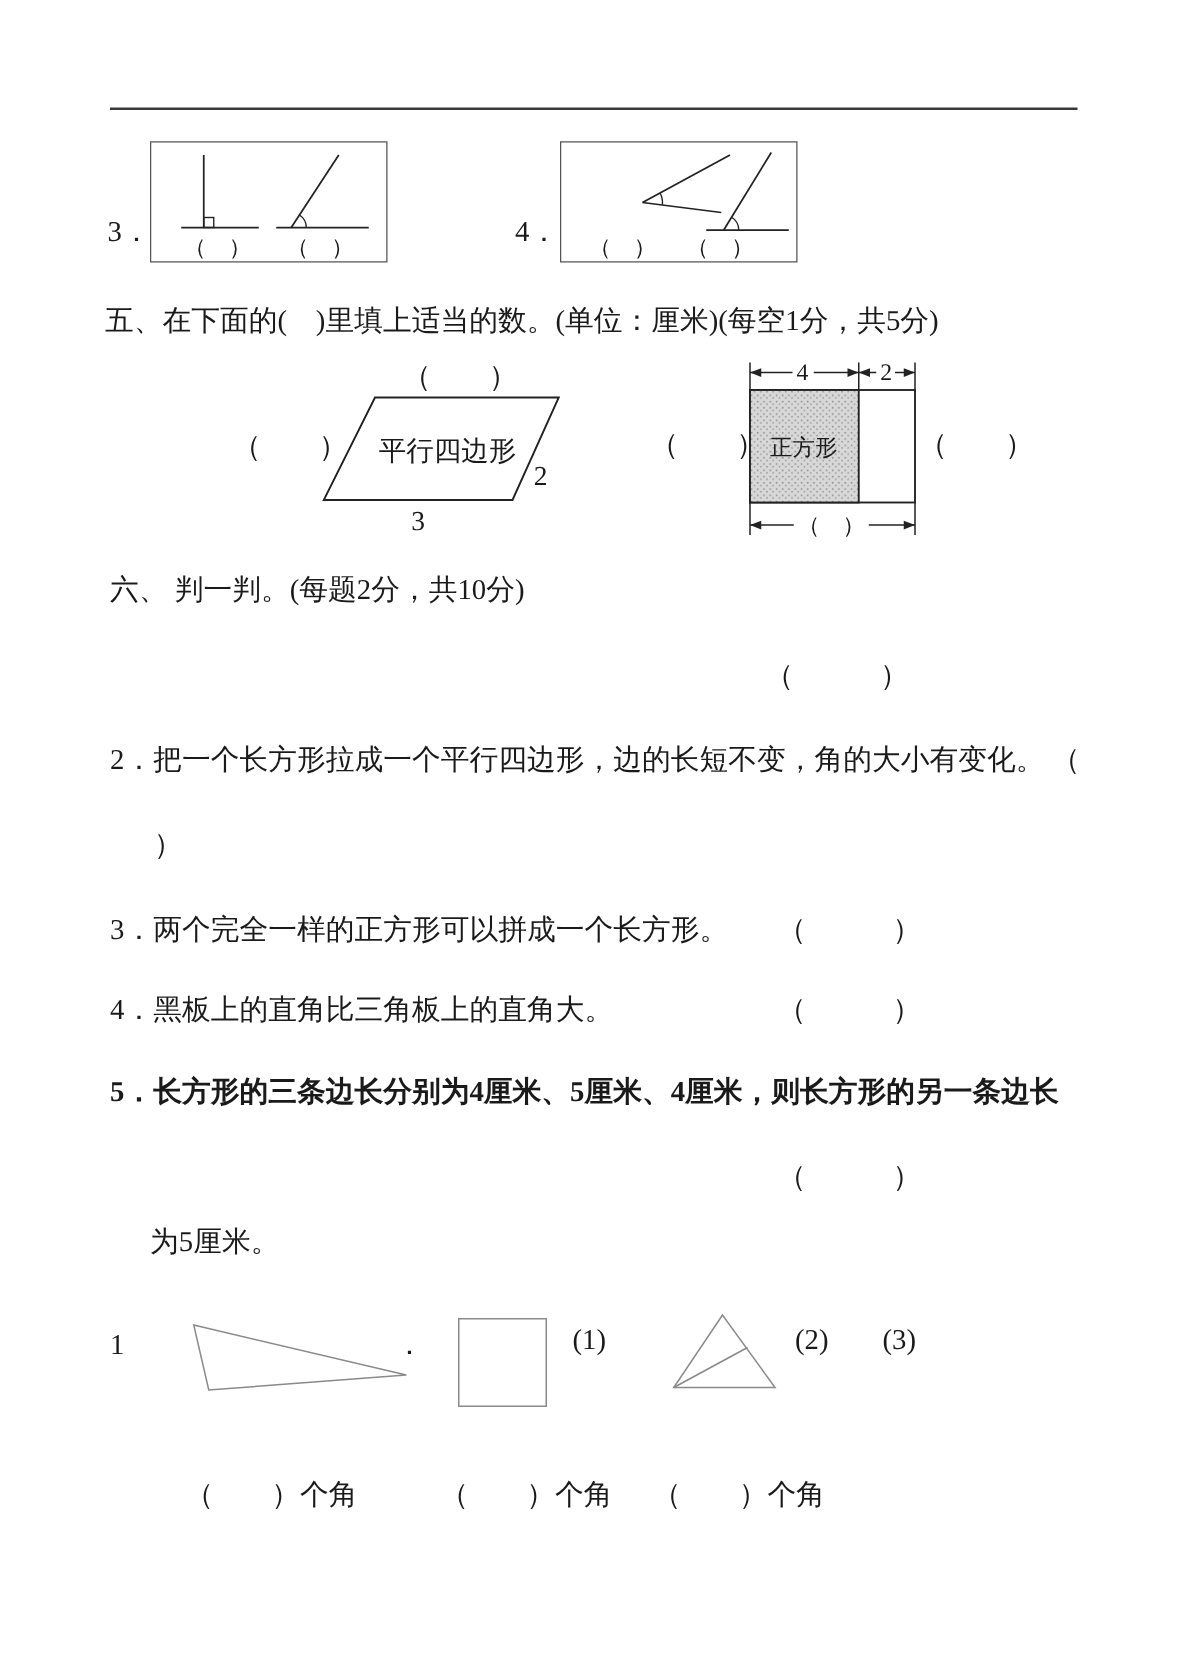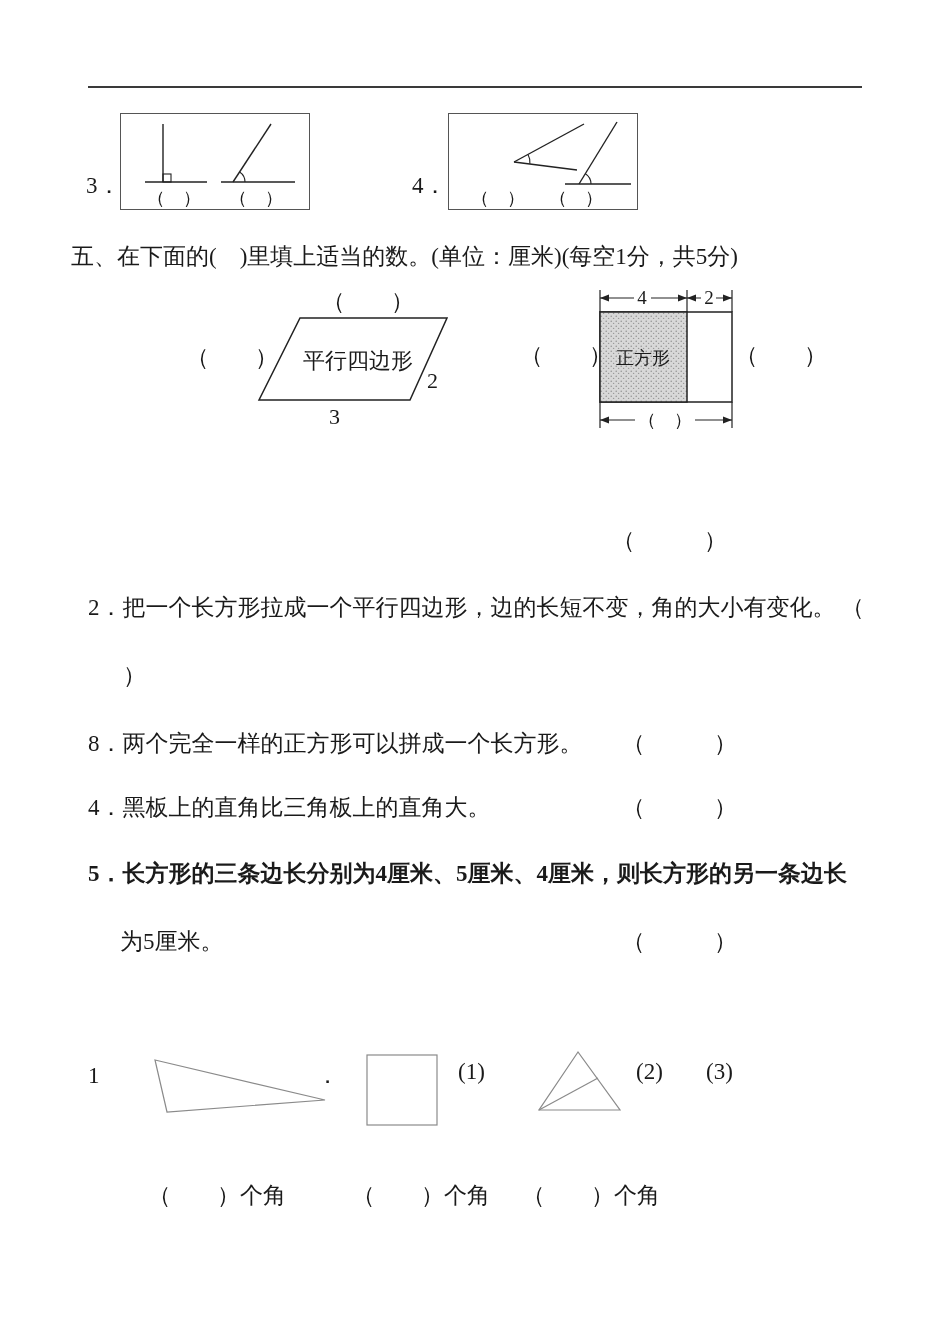--- a/index.html
+++ b/index.html
@@ -45,21 +45,21 @@
       <path d="M 79 40.4 A 16 16 0 0 1 80.9 49.8" fill="none" stroke="#222" stroke-width="1.1"></path>
 
       <line x1="168" y1="8" x2="130" y2="70" stroke="#222" stroke-width="1.4"></line>
       <line x1="116" y1="70" x2="182" y2="70" stroke="#222" stroke-width="1.4"></line>
       <path d="M 142 70 A 12 12 0 0 0 136.3 59.8" fill="none" stroke="#222" stroke-width="1.1"></path>
       <text x="22" y="90" font-size="18">（　）</text>
       <text x="100" y="90" font-size="18">（　）</text>
     </svg>
   </div>
 
-  <div class="t" style="left:71px;top:243px;">五、在下面的(　)里填上适当的数。(单位：厘米)(每空1分，共5分)</div>
+  <div class="t" style="left:84px;top:243px;">五、在下面的(　)里填上适当的数。(单位：厘米)(每空1分，共5分)</div>
 
   <div class="t" style="left:322px;top:288px;">（　　）</div>
   <div class="t" style="left:186px;top:344px;">（　　）</div>
   <svg class="figsvg" style="left:255px;top:312px;" width="210" height="118" viewBox="0 0 210 118">
     <polygon points="45,6 192,6 155,88 4,88" fill="none" stroke="#222" stroke-width="1.5"></polygon>
     <text x="48" y="56" font-size="22">平行四边形</text>
     <text x="172" y="76" font-size="22">2</text>
     <text x="74" y="112" font-size="22">3</text>
   </svg>
 
@@ -95,34 +95,35 @@
 
     <line x1="15" y1="122" x2="15" y2="148" stroke="#222" stroke-width="1.2"></line>
     <line x1="147" y1="122" x2="147" y2="148" stroke="#222" stroke-width="1.2"></line>
     <line x1="15" y1="140" x2="147" y2="140" stroke="#222" stroke-width="1.2"></line>
     <polygon points="15,140 24,136.5 24,143.5" fill="#222"></polygon>
     <polygon points="147,140 138,136.5 138,143.5" fill="#222"></polygon>
     <rect x="50" y="130" width="60" height="19" fill="#ffffff"></rect>
     <text x="80" y="146" font-size="18" text-anchor="middle">（　）</text>
   </svg>
 
+  <div class="t" style="left:88px;top:458px;">六、 判一判。(每题2分，共10分)</div>
 
   <div class="t" style="left:612px;top:527px;">（　　　）</div>
 
   <div class="t" style="left:88px;top:594px;">2．把一个长方形拉成一个平行四边形，边的长短不变，角的大小有变化。 （</div>
   <div class="t" style="left:100px;top:662px;">　）</div>
 
-  <div class="t" style="left:88px;top:730px;">8．两个完全一样的正方形可以拼成一个长方形。</div>
+  <div class="t" style="left:88px;top:730px;">3．两个完全一样的正方形可以拼成一个长方形。</div>
   <div class="t" style="left:622px;top:730px;">（　　　）</div>
 
   <div class="t" style="left:88px;top:794px;font-family:Liberation Serif, serif;">4．黑板上的直角比三角板上的直角大。</div>
   <div class="t" style="left:622px;top:794px;">（　　　）</div>
 
   <div class="t" style="left:88px;top:860px;font-weight:bold;">5．长方形的三条边长分别为4厘米、5厘米、4厘米，则长方形的另一条边长</div>
-  <div class="t" style="left:120px;top:928px;">为5厘米。</div>
+  <div class="t" style="left:120px;top:980px;">为5厘米。</div>
   <div class="t" style="left:622px;top:928px;">（　　　）</div>
 
 
   <div class="t" style="left:88px;top:1062px;">1</div>
 
   <svg class="figsvg" style="left:135px;top:1048px;" width="200" height="85" viewBox="0 0 200 85">
     <polygon points="20,12 190,52 32,64" fill="none" stroke="#8a8a8a" stroke-width="1.2"></polygon>
   </svg>
 
   <div class="t" style="left:316px;top:1062px;">．</div>

